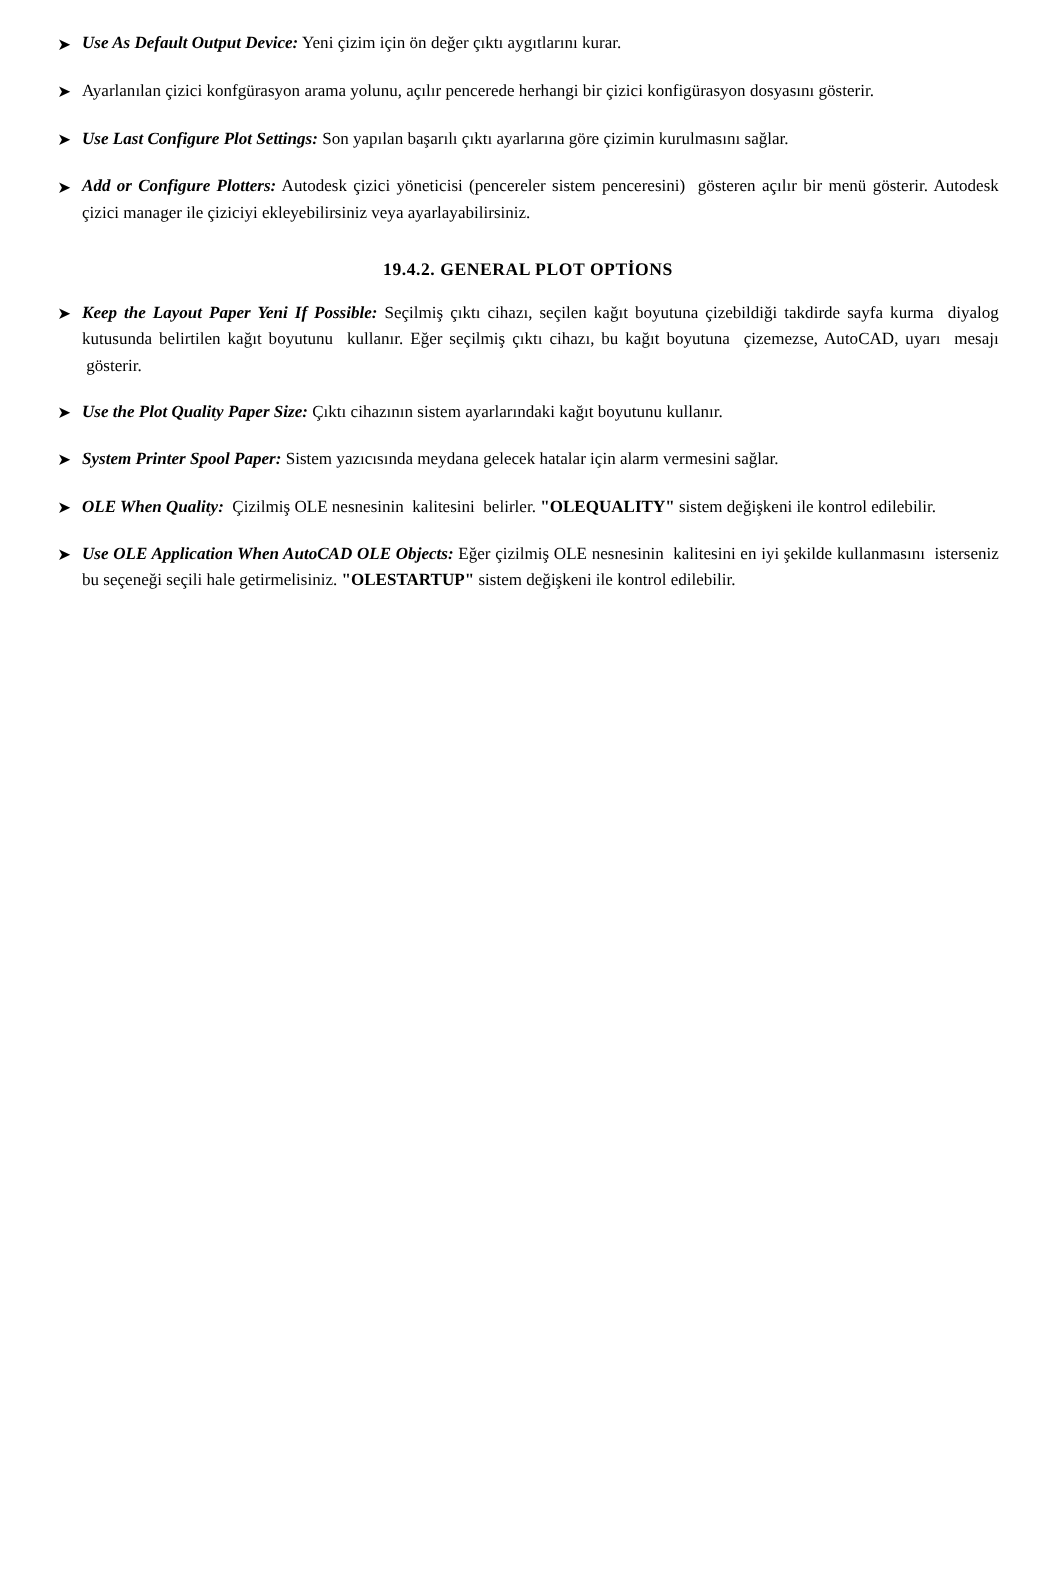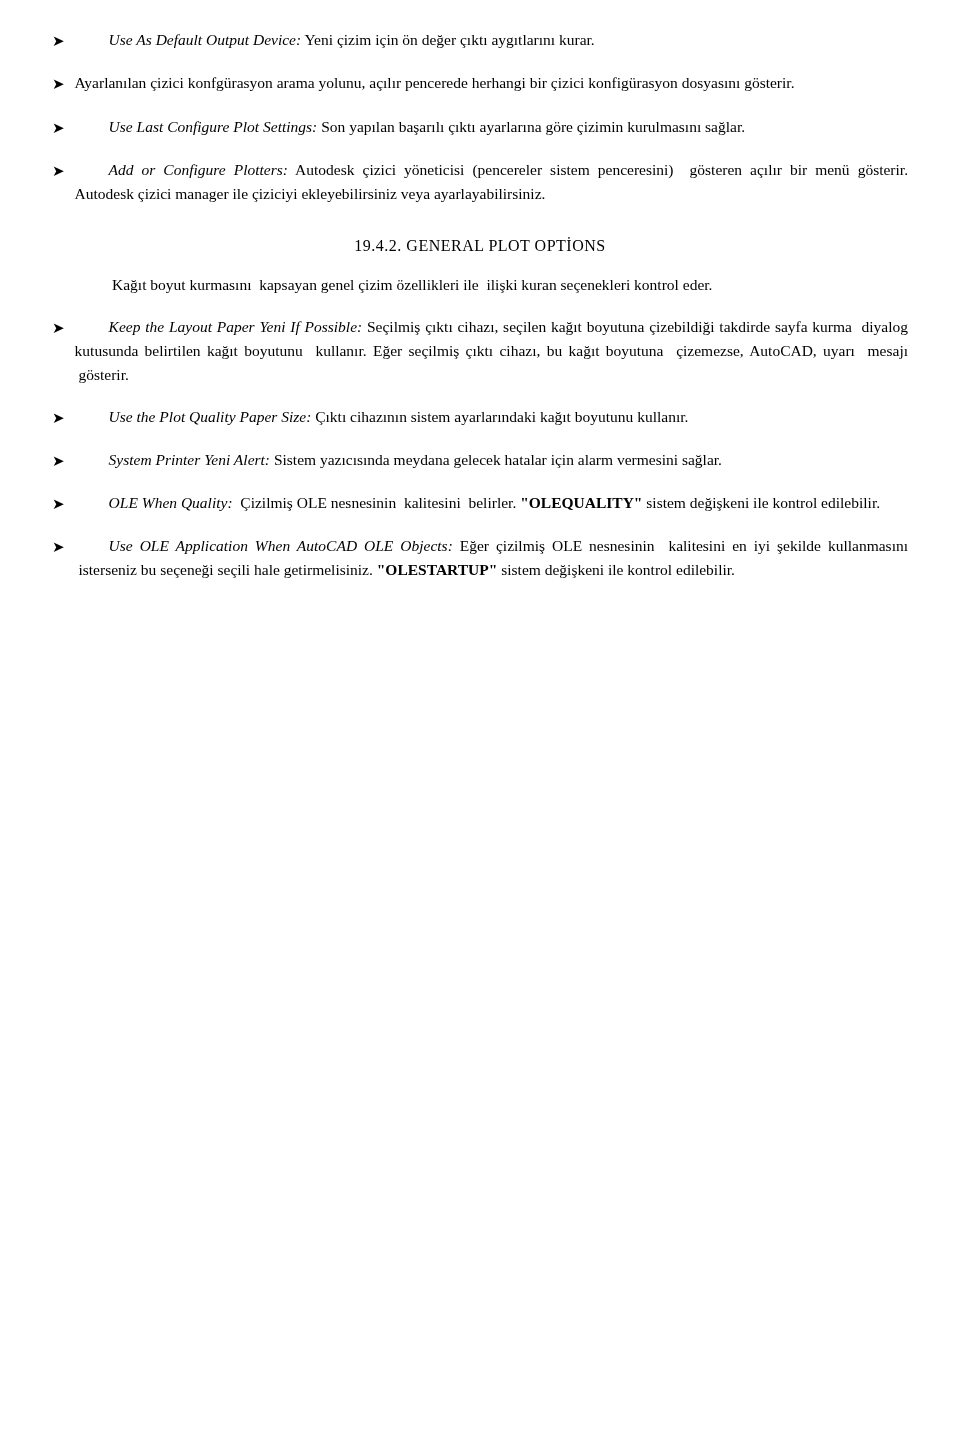--- a/index.html
+++ b/index.html
@@ -41,36 +41,35 @@
       flex: 1;
       text-align: justify;
     }
 
     .bullet-content p {
       text-align: justify;
     }
 
     .section-heading {
       font-size: 16px;
-      font-weight: normal;
+      font-weight: bold;
       text-align: center;
       margin: 28px 0 14px 0;
       letter-spacing: 0.5px;
     }
 
     .section-intro {
       margin-left: 60px;
       margin-bottom: 18px;
       text-align: justify;
     }
 
     .bold-italic {
-      font-weight: normal;
+      font-weight: bold;
       font-style: italic;
-      margin-left: 34px;
     }
 
     .bold-only {
       font-weight: bold;
       font-style: normal;
     }
   </style>
 </head>
 <body>
 
@@ -101,42 +100,39 @@
     <span class="bullet-arrow">➤</span>
     <div class="bullet-content">
       <p><span class="bold-italic">Add or Configure Plotters:</span> Autodesk çizici yöneticisi (pencereler sistem penceresini)&nbsp; gösteren açılır bir menü gösterir. Autodesk çizici manager ile çiziciyi ekleyebilirsiniz veya ayarlayabilirsiniz.</p>
     </div>
   </div>
 
   <div class="section-heading">
     19.4.2. GENERAL PLOT OPTİONS
   </div>
 
-  <div class="section-intro">
-    <p>Kağıt boyut kurmasını &nbsp;kapsayan genel çizim özellikleri ile &nbsp;ilişki kuran seçenekleri kontrol eder.</p>
-  </div>
 
   <div class="bullet-section">
     <span class="bullet-arrow">➤</span>
     <div class="bullet-content">
       <p><span class="bold-italic">Keep the Layout Paper Yeni If Possible:</span> Seçilmiş çıktı cihazı, seçilen kağıt boyutuna çizebildiği takdirde sayfa kurma &nbsp;diyalog kutusunda belirtilen kağıt boyutunu &nbsp;kullanır. Eğer seçilmiş çıktı cihazı, bu kağıt boyutuna &nbsp;çizemezse, AutoCAD, uyarı &nbsp;mesajı &nbsp;gösterir.</p>
     </div>
   </div>
 
   <div class="bullet-section">
     <span class="bullet-arrow">➤</span>
     <div class="bullet-content">
       <p><span class="bold-italic">Use the Plot Quality Paper Size:</span> Çıktı cihazının sistem ayarlarındaki kağıt boyutunu kullanır.</p>
     </div>
   </div>
 
   <div class="bullet-section">
     <span class="bullet-arrow">➤</span>
     <div class="bullet-content">
-      <p><span class="bold-italic">System Printer Yeni Alert:</span> Sistem yazıcısında meydana gelecek hatalar için alarm vermesini sağlar.</p>
+      <p><span class="bold-italic">System Printer Spool Paper:</span> Sistem yazıcısında meydana gelecek hatalar için alarm vermesini sağlar.</p>
     </div>
   </div>
 
   <div class="bullet-section">
     <span class="bullet-arrow">➤</span>
     <div class="bullet-content">
       <p><span class="bold-italic">OLE When Quality:</span>&nbsp; Çizilmiş OLE nesnesinin &nbsp;kalitesini &nbsp;belirler. <span class="bold-only">"OLEQUALITY"</span> sistem değişkeni ile kontrol edilebilir.</p>
     </div>
   </div>
 

